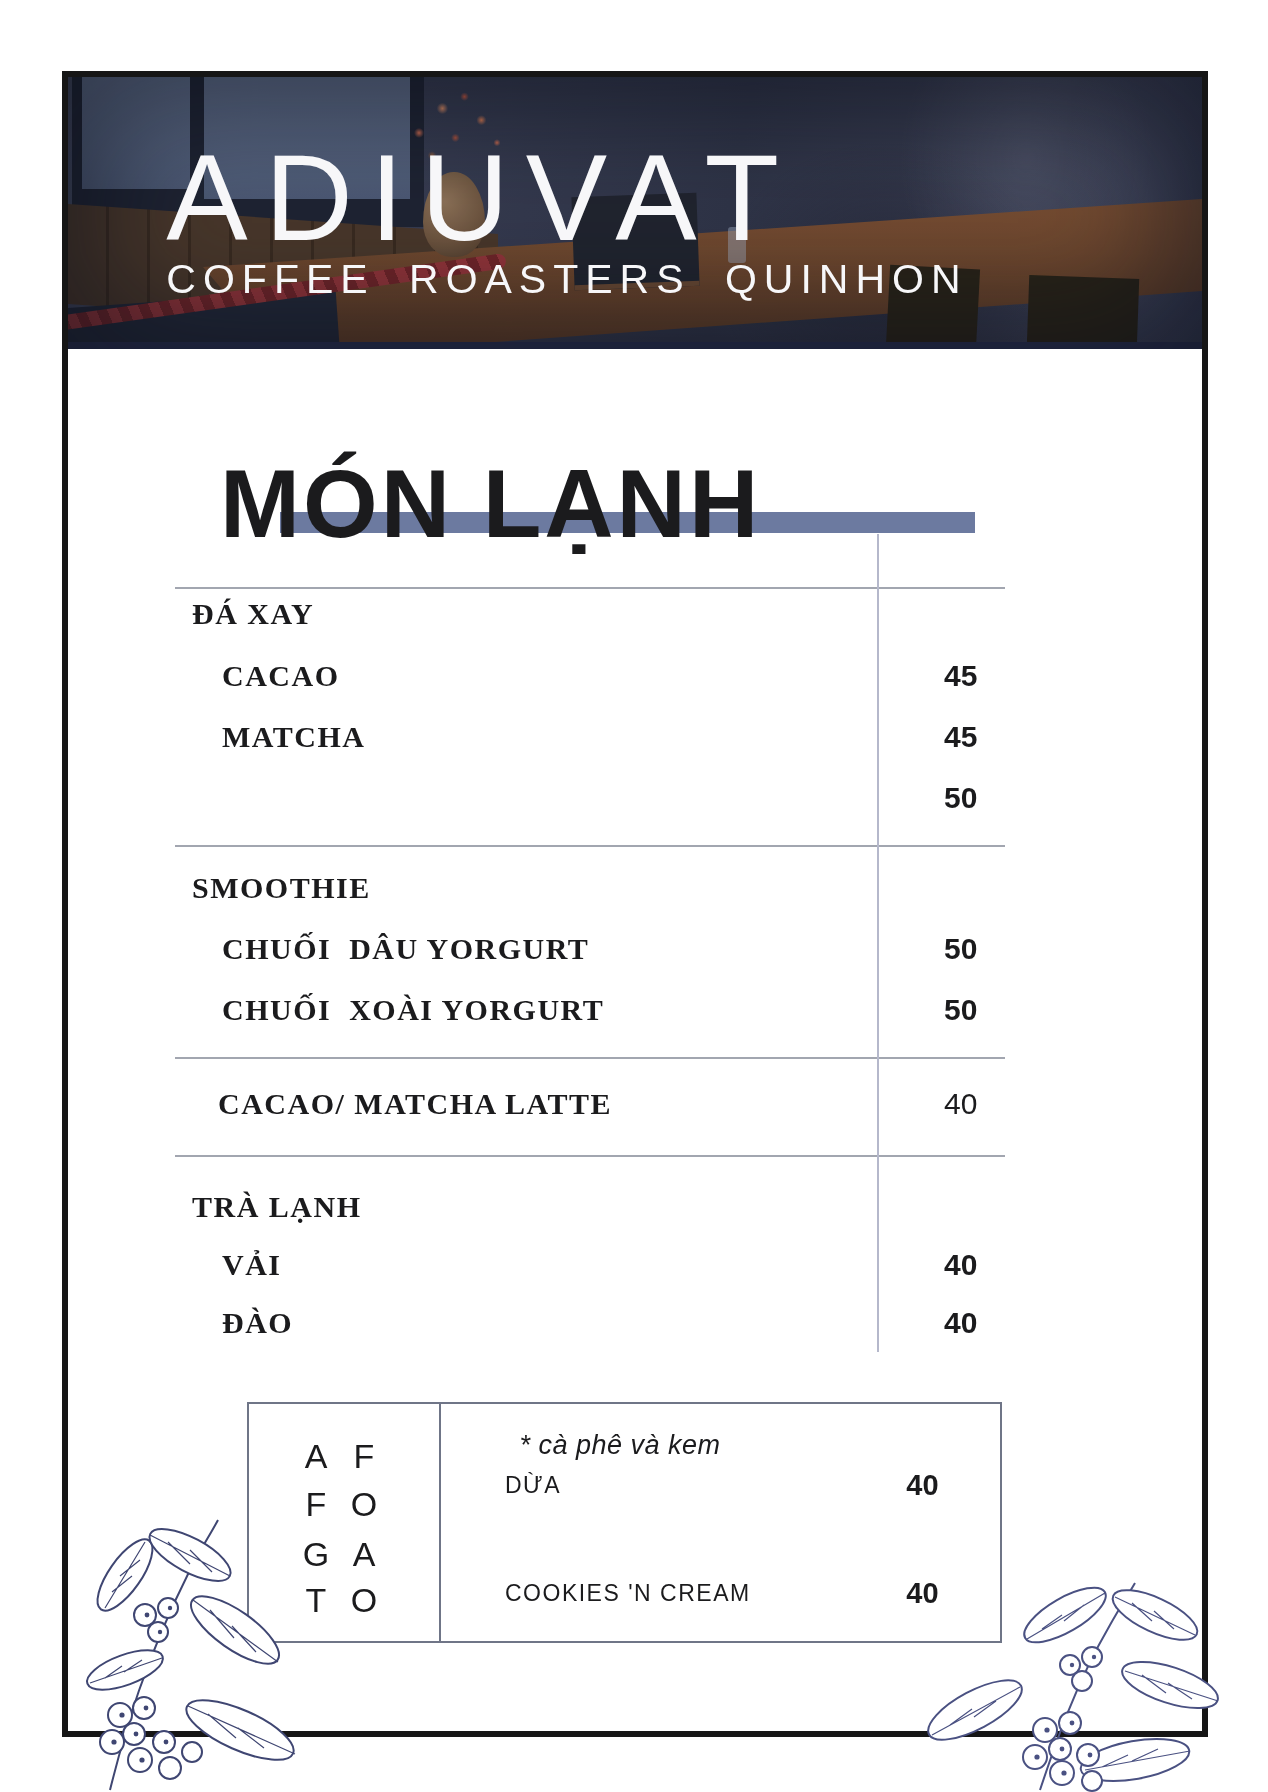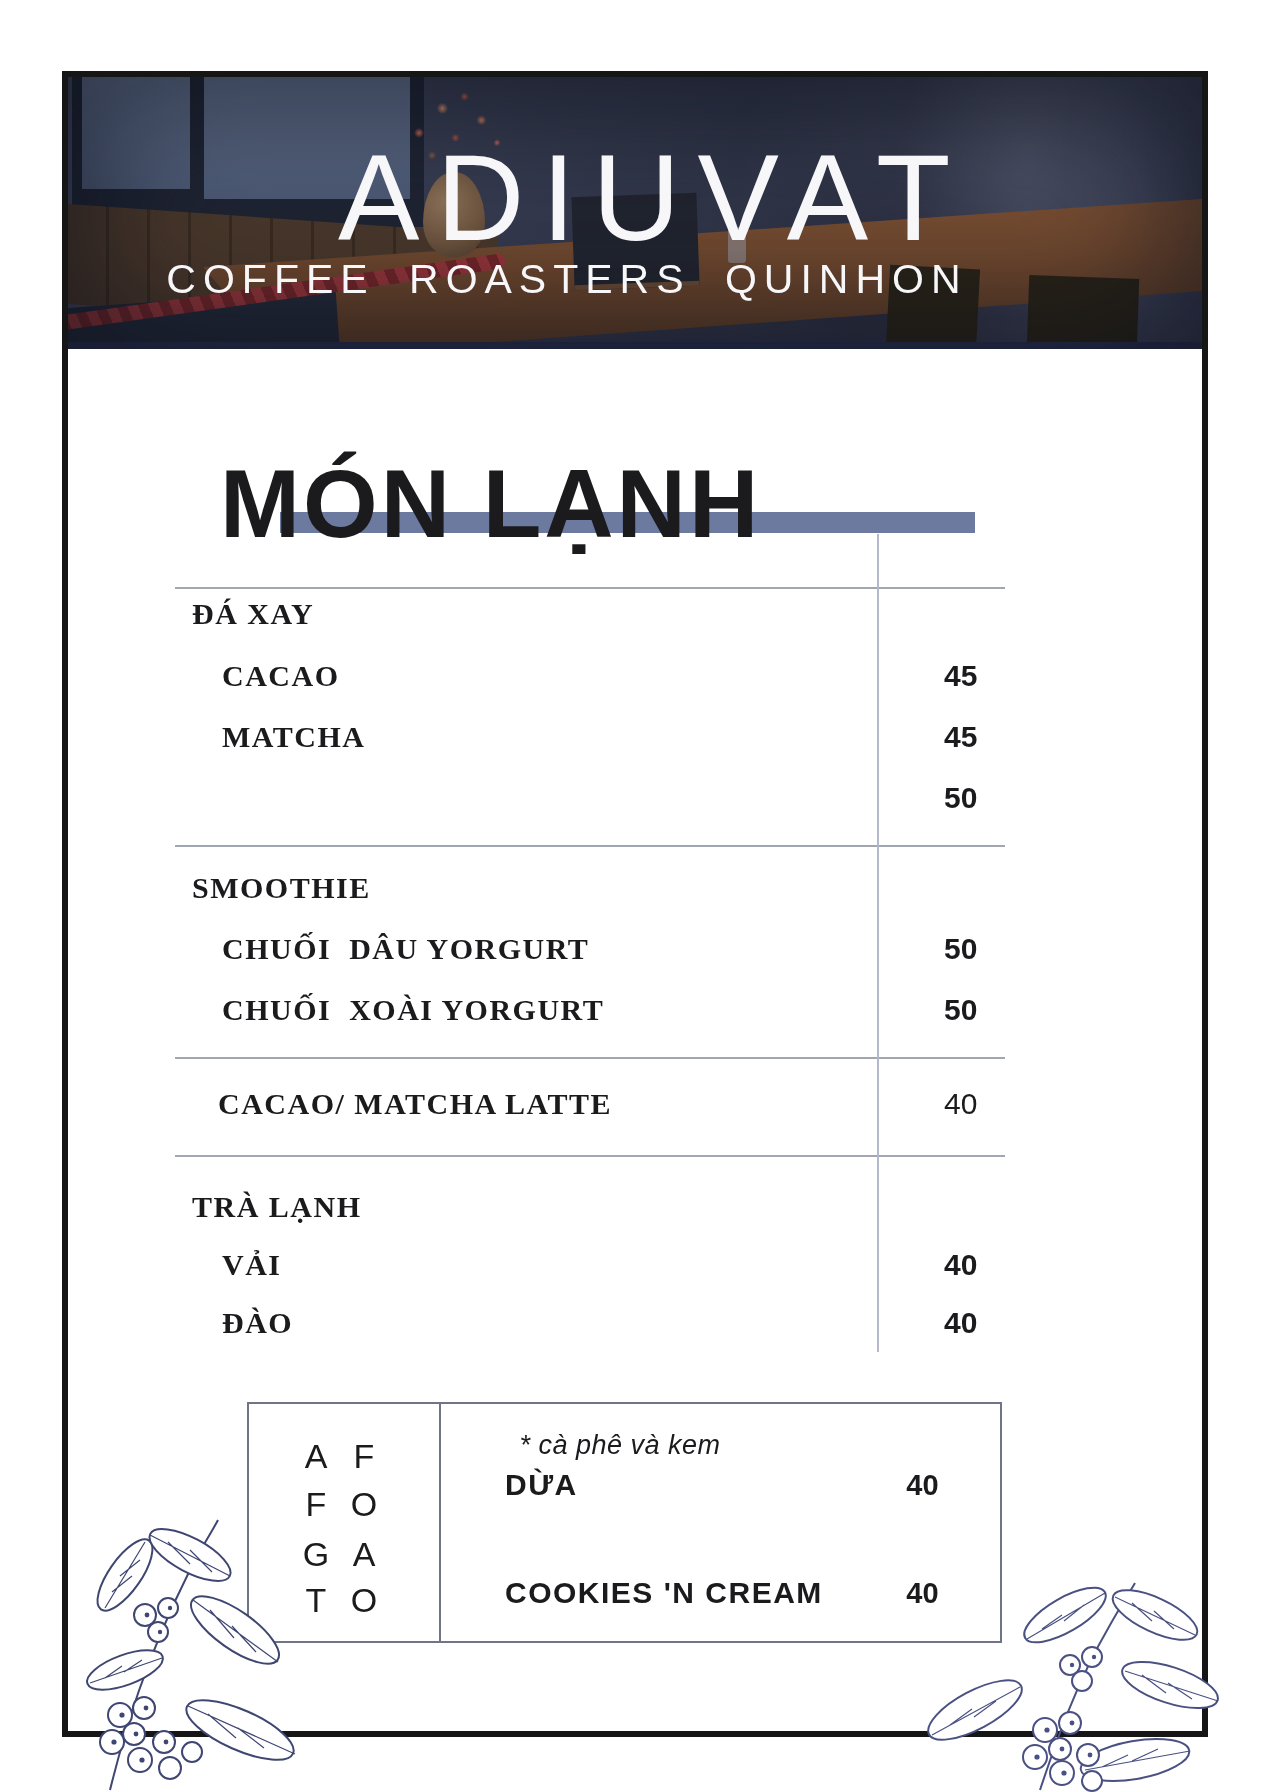--- a/index.html
+++ b/index.html
@@ -45,21 +45,21 @@
   .photo .board{position:absolute;left:505px;top:118px;width:125px;height:88px;background:#21252f;
          border-bottom:5px solid #6b4a33;transform:rotate(-2deg);}
   .photo .glass{position:absolute;left:660px;top:150px;width:18px;height:36px;background:rgba(160,172,196,.45);border-radius:3px;}
   .photo .rope1{position:absolute;left:-20px;top:208px;width:460px;height:15px;border-radius:8px;
          background:repeating-linear-gradient(75deg,#93353a 0 10px,#712529 10px 20px);transform:rotate(-8deg);}
   .photo .rope2{position:absolute;left:90px;top:252px;width:560px;height:13px;border-radius:8px;
          background:repeating-linear-gradient(75deg,#86momo 0,#86323a 0 10px,#6b2329 10px 20px);transform:rotate(-3deg);}
   .photo .edge{position:absolute;left:0;bottom:0;width:100%;height:7px;background:#2a3050;}
   .photo .shade{position:absolute;inset:0;box-shadow:inset 0 0 120px 40px rgba(10,12,24,.55);}
 
-  .brand-block{position:absolute;left:44%;top:60px;transform:translateX(-50%);text-align:right;white-space:nowrap;z-index:5;color:#f7f7f9;}
+  .brand-block{position:absolute;left:44%;top:60px;transform:translateX(-50%);text-align:left;white-space:nowrap;z-index:5;color:#f7f7f9;}
   .brand{font-size:122px;line-height:1;font-weight:100;letter-spacing:17px;}
   .tagline{font-size:41px;line-height:1;font-weight:100;letter-spacing:7px;word-spacing:16px;}
 
   
   .page-title{position:absolute;left:220px;top:436px;font-size:96px;font-weight:700;letter-spacing:3px;line-height:1;z-index:2;margin-top:20px;}
   .title-bar{position:absolute;left:280px;top:512px;width:695px;height:21px;background:#6c7aa0;z-index:1;}
 
   
   .hrule{position:absolute;left:175px;width:830px;height:2px;background:#a2a6b0;}
   .vline{position:absolute;left:877px;top:534px;width:2px;height:818px;background:#b5b8cb;}
@@ -69,21 +69,21 @@
   .cat{left:192px;}
   .item{left:222px;text-align:center;}
   .price{position:absolute;left:944px;width:84px;text-align:left;font-size:30px;font-weight:700;line-height:32px;}
   .price-alt{font-weight:400;}
 
   
   .abox{position:absolute;left:247px;top:1402px;width:755px;height:241px;border:2px solid #6f7587;box-sizing:border-box;}
   .abox-divider{position:absolute;left:439px;top:1402px;width:2px;height:241px;background:#6f7587;}
   .aletter{position:absolute;width:44px;text-align:center;font-size:34px;font-weight:400;line-height:44px;}
   .anote{position:absolute;left:470px;top:1430px;width:300px;text-align:center;font-size:27px;font-style:italic;font-weight:400;letter-spacing:.5px;}
-  .aitem{position:absolute;left:505px;font-size:30px;font-weight:700;letter-spacing:1.5px;line-height:32px;white-space:pre;}
+  .aitem{position:absolute;left:505px;font-size:23px;font-weight:400;letter-spacing:1.5px;line-height:32px;white-space:pre;}
   .aprice{position:absolute;left:885px;width:75px;text-align:center;font-size:29px;font-weight:700;line-height:32px;}
 
   
   .plant{position:absolute;z-index:6;}
   .plant svg{display:block;}
 </style>
 </head>
 <body>
 
 <div class="page">

